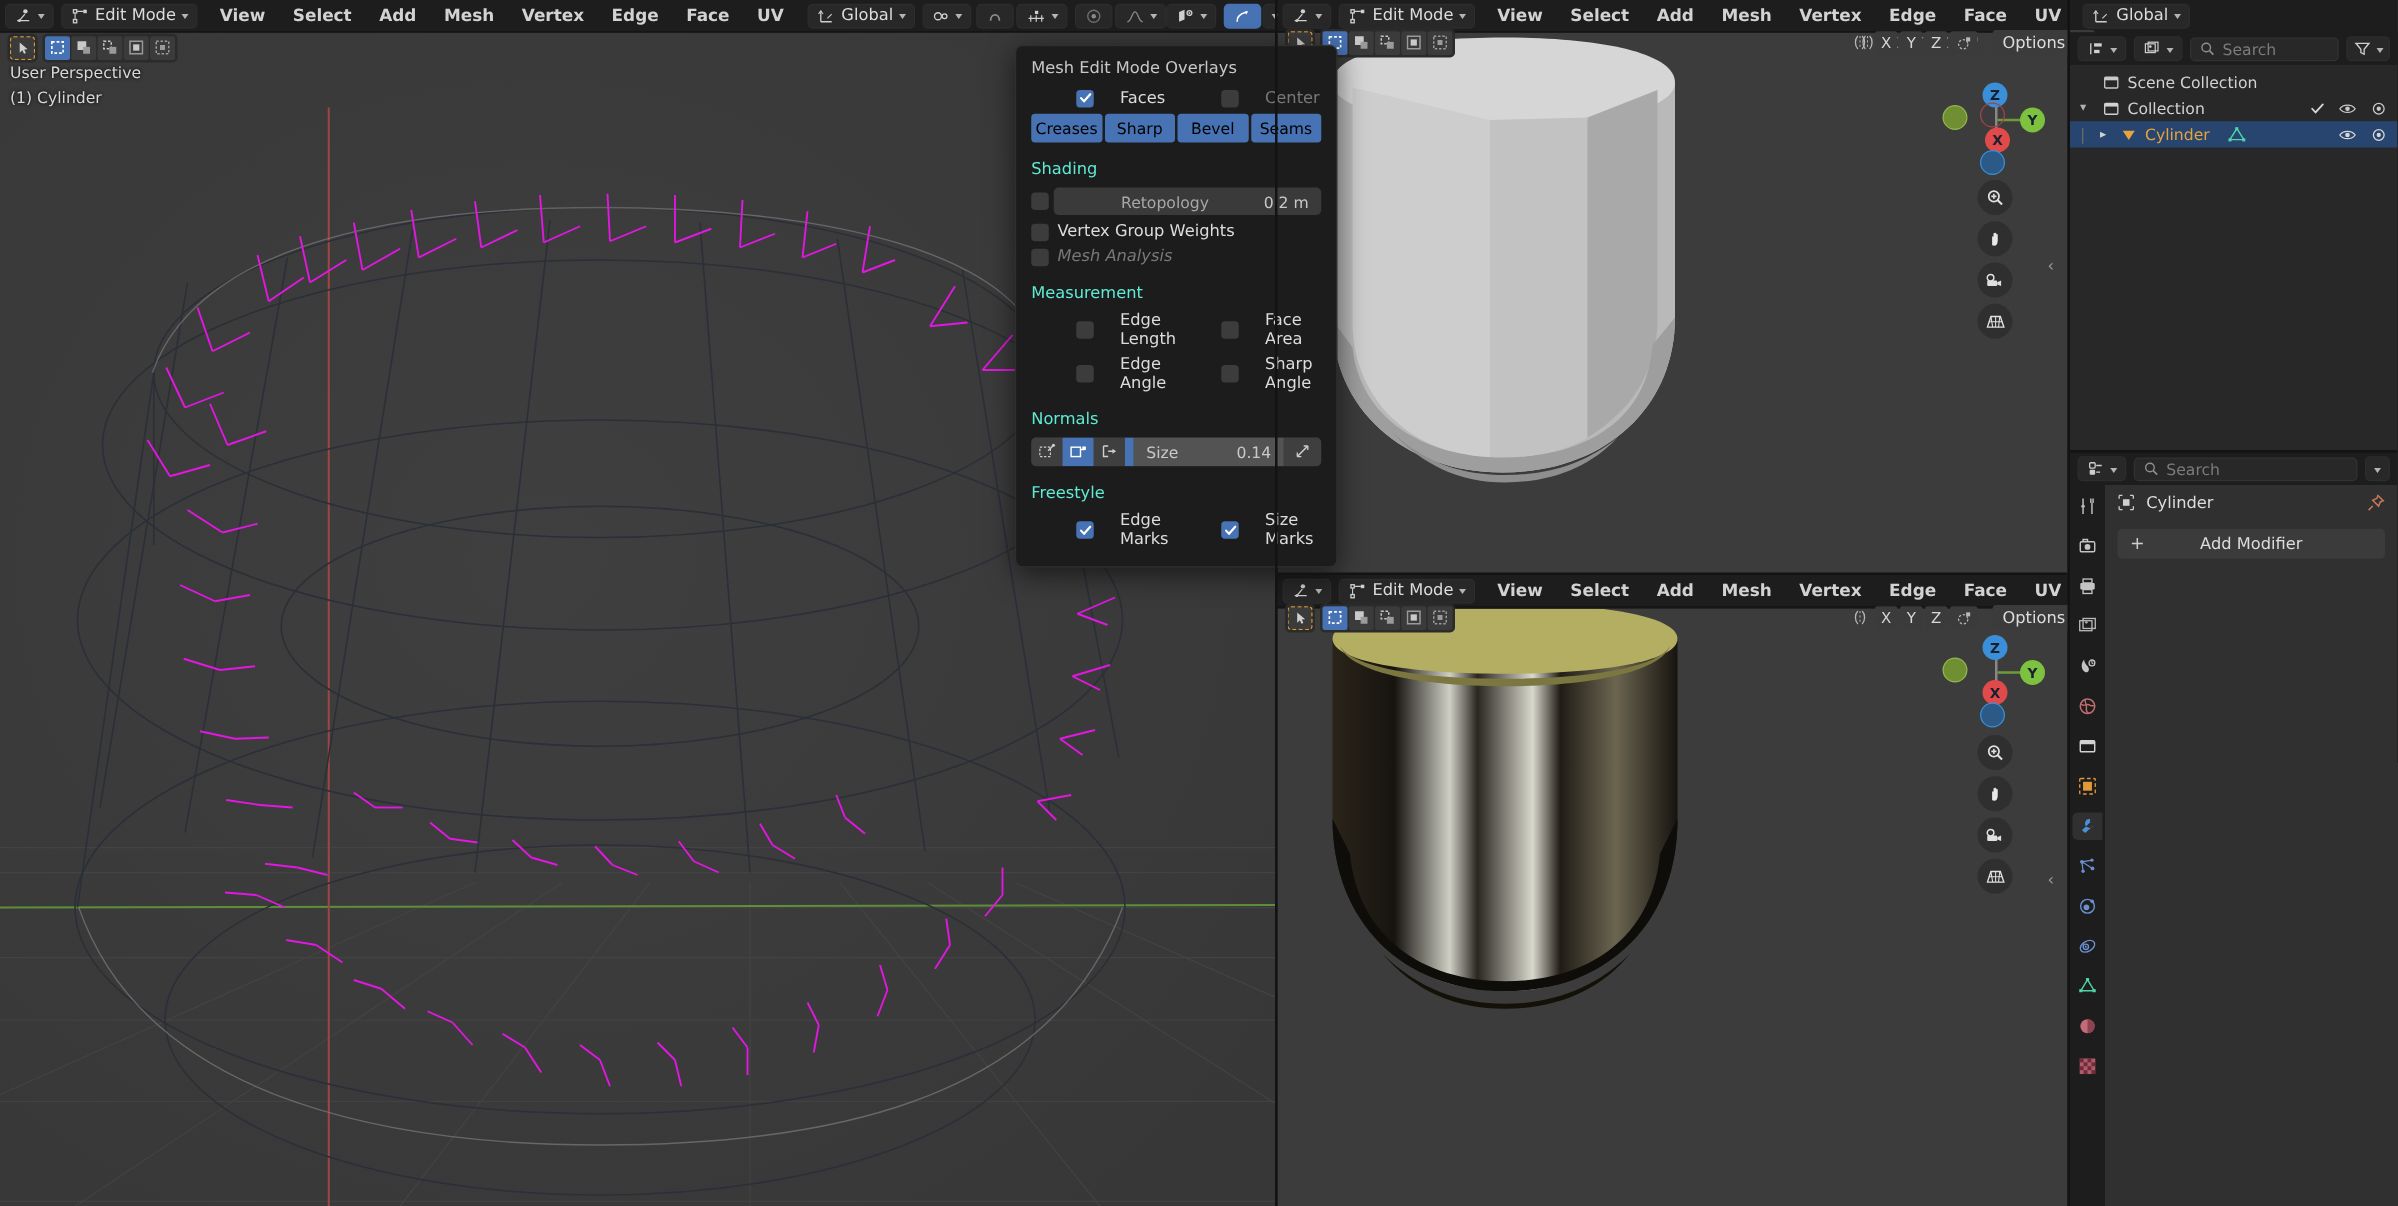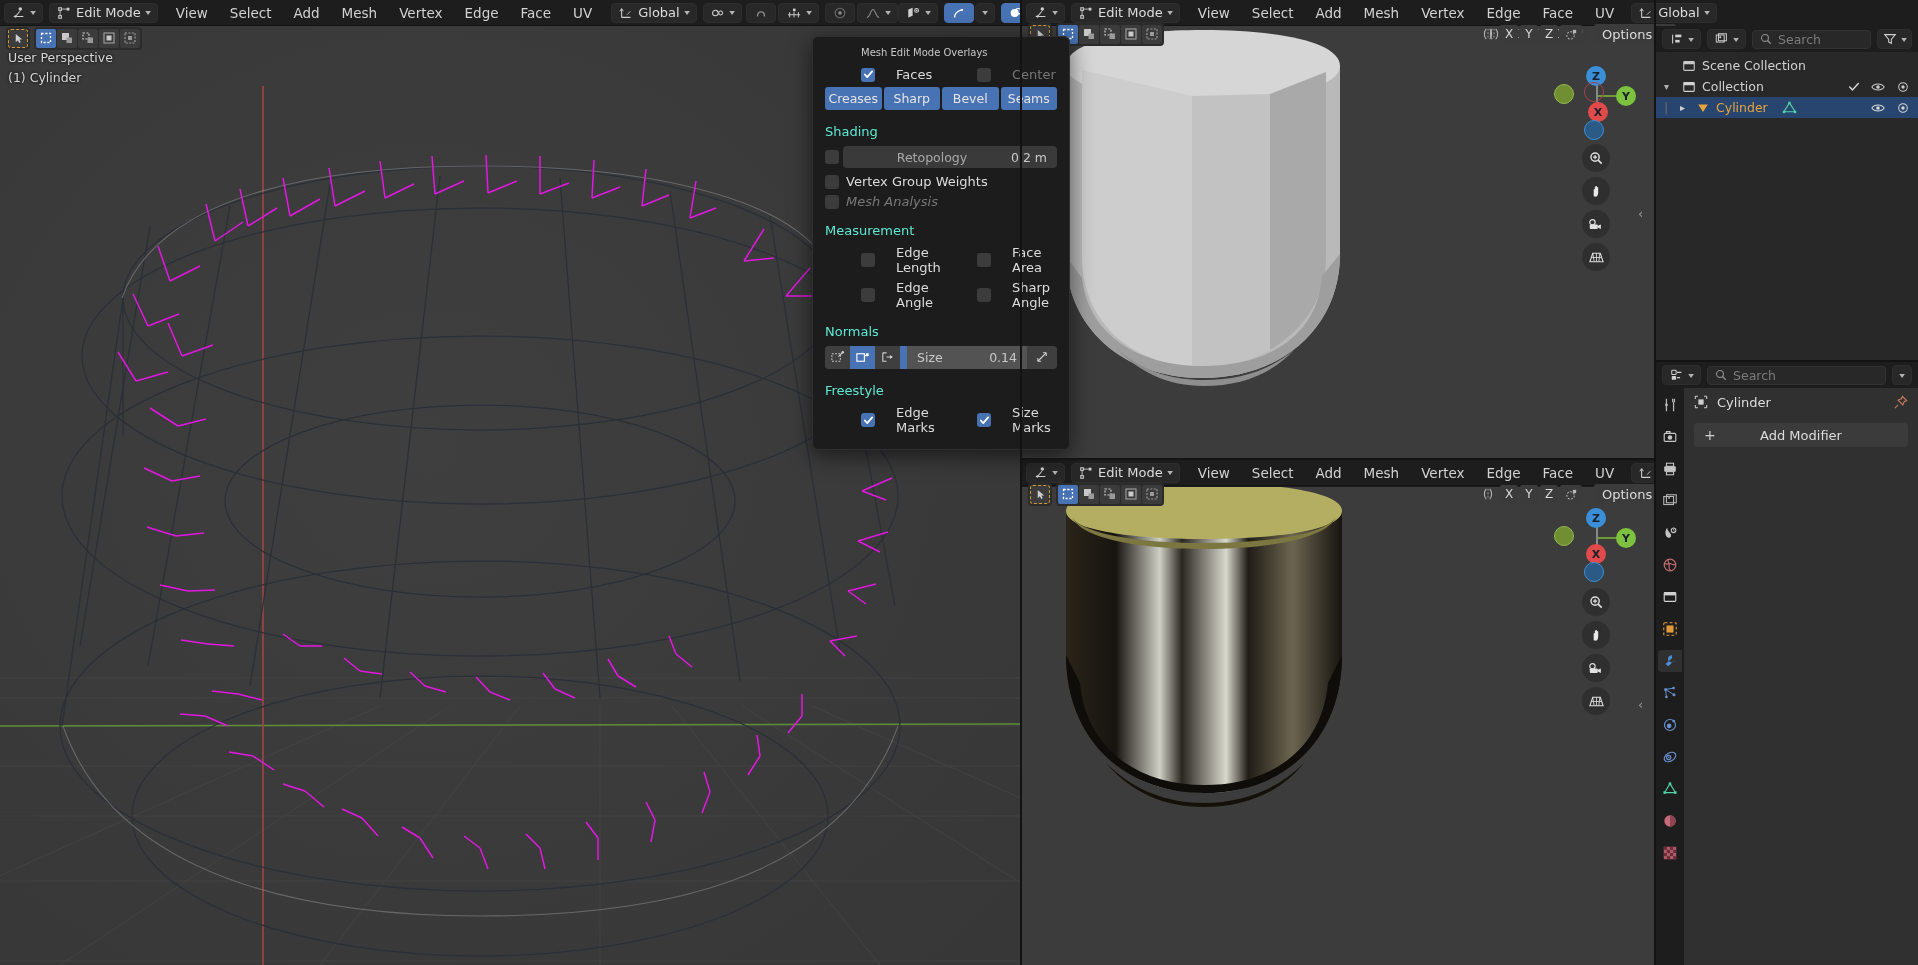--- a/index.html
+++ b/index.html
@@ -12,21 +12,21 @@
   }
   .root{position:relative;width:1918px;height:965px;}
 
   
   .hdr{
     position:absolute; background:#1d1d1d;
     display:flex; align-items:center; gap:0px;
     height:26px; padding:0 4px;
     border-bottom:1px solid #131313;
   }
-  .menu{ padding:3px 11px; color:#d2d2d2; font-size:13.5px; white-space:nowrap; border-radius:3px;}
+  .menu{ padding:3px 11px; color:#d2d2d2; font-size:13.5px; white-space:nowrap; border-radius:3px;font-weight:bold;}
 
   .btn{
     background:#282828; border:1px solid #2d2d2d; border-radius:4px;
     height:20px; display:flex; align-items:center; gap:5px;
     padding:0 7px; color:#dcdcdc; font-size:13px; white-space:nowrap;
   }
   .grp{display:flex; align-items:center; background:#282828;border-radius:4px; height:20px; overflow:hidden;}
   .chev{font-size:8px;color:#b4b4b4;display:inline-block;transform:scaleX(1.4);}
   svg{display:block;}
 
@@ -57,32 +57,32 @@
   .gline{position:absolute;background:#888;}
   .navbtn{position:absolute;width:28px;height:28px;border-radius:50%;background:rgba(45,45,45,.86);display:flex;align-items:center;justify-content:center;}
 
   
   .pop{
     position:absolute;left:812px;top:36px;width:258px;
     background:#1c1c1c;border:1px solid #2f2f2f;border-radius:6px;
     padding:10px 12px 14px 12px;
     box-shadow:0 6px 22px rgba(0,0,0,.55);
   }
-  .pop-title{font-size:10px;color:#c8c8c8;margin-bottom:9px;margin-left:36px;}
+  .pop-title{font-size:13px;color:#c8c8c8;margin-bottom:9px;}
   .sect{font-size:13px;color:#5eead4;margin:14px 0 7px 0;}
   .row{display:flex;align-items:center;gap:0;margin-bottom:5px;}
   .half{flex:0 0 50%;display:flex;align-items:center;gap:21px;padding-left:36px;}
   .cb{width:14px;height:14px;border-radius:3px;background:#545454;flex:none;display:flex;align-items:center;justify-content:center;}
   .cb.on{background:#4772b3;}
   .cb.dim{background:#3c3c3c;}
   .cb svg{width:11px;height:11px;}
   .lbl{font-size:13px;color:#dcdcdc;}
   .lbl.dim{color:#787878;}
   .segrow{display:flex;gap:2px;margin-top:3px;}
-  .segbtn{flex:1;background:#4772b3;color:#e5e5e5;font-size:12.5px;text-align:center;padding:4px 0;border-radius:3px;}
+  .segbtn{flex:1;background:#4772b3;color:#000000;font-size:12.5px;text-align:center;padding:4px 0;border-radius:3px;}
   .fieldrow{display:flex;align-items:center;gap:4px;}
   .field{flex:1;background:#3a3a3a;border-radius:4px;height:22px;display:flex;align-items:center;justify-content:space-between;padding:0 10px;font-size:12.5px;color:#a8a8a8;}
   .field .v{color:#c9c9c9;}
   .normrow{display:flex;align-items:center;background:#3a3a3a;border-radius:4px;height:23px;overflow:hidden;}
   .normrow .ib{width:25px;height:23px;display:flex;align-items:center;justify-content:center;background:#3f3f3f;}
   .normrow .ib.on{background:#4772b3;}
   .normrow .sizef{flex:1;display:flex;align-items:center;justify-content:space-between;padding:0 10px;font-size:12.5px;color:#c9c9c9;background:#535353;height:23px;}
   .normrow .tail{width:30px;height:23px;display:flex;align-items:center;justify-content:center;background:#3f3f3f;}
 
   

